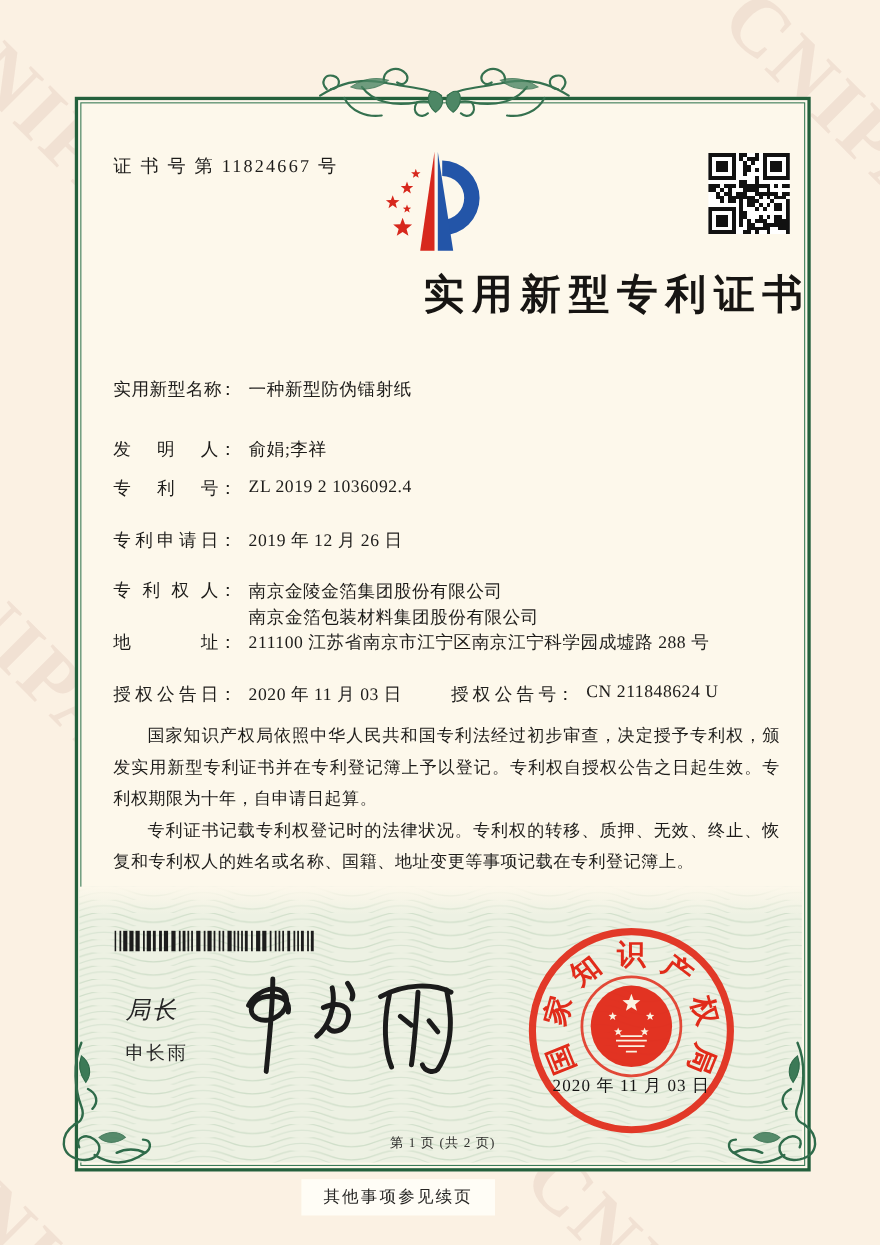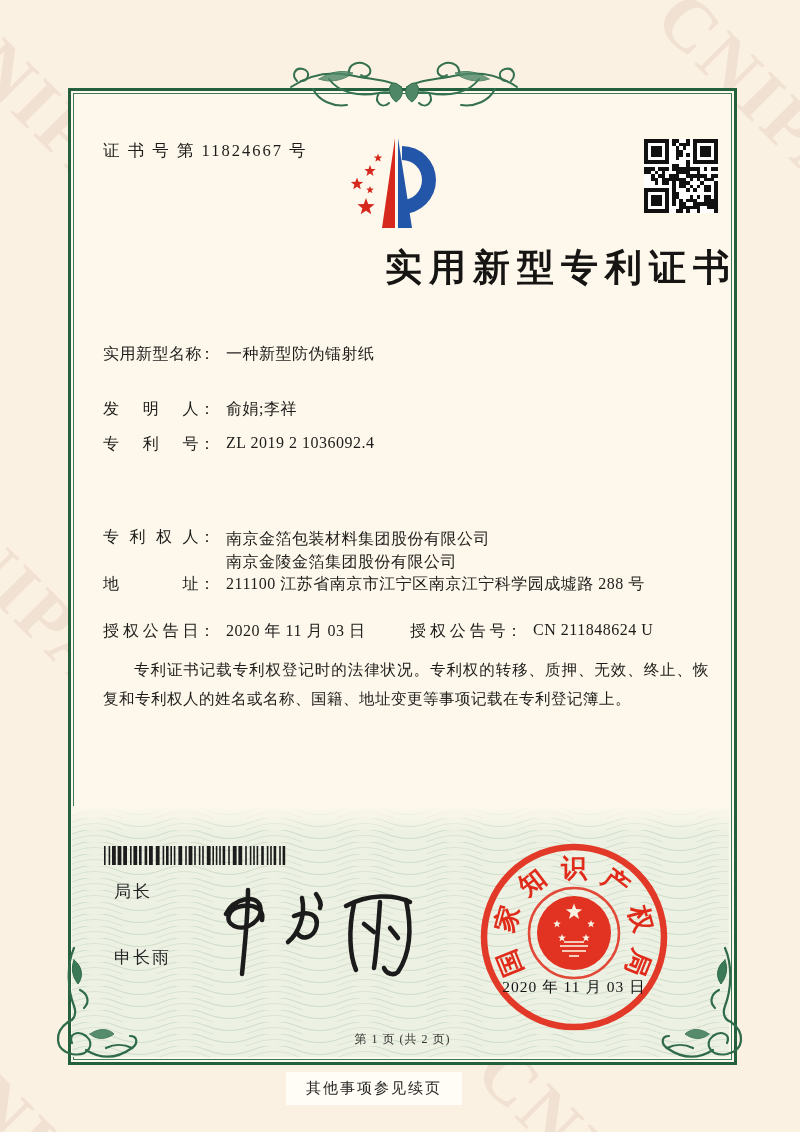--- a/index.html
+++ b/index.html
@@ -38,27 +38,27 @@
     display:inline-block;width:96px;vertical-align:top;
     text-align:justify;text-align-last:justify;text-justify:inter-character;
   }
   .colon{display:inline-block;vertical-align:top;}
   .fvalue{display:inline-block;vertical-align:top;margin-left:6px;}
   .fvalue .line{display:block;line-height:23px;}
   .grant-group2{position:absolute;left:307px;top:0;white-space:nowrap;}
   .notice{position:absolute;left:103px;top:656px;width:606px;font-size:15.5px;line-height:28.5px;letter-spacing:.5px;text-align:justify;}
   .notice p{margin:0;text-indent:2em;}
   .barcode{position:absolute;left:104px;top:846px;}
-  .sig-title{position:absolute;left:114px;top:880px;font-family:"Liberation Sans","DejaVu Sans",sans-serif;font-size:17px;letter-spacing:2px;color:#262626;}
+  .sig-title{position:absolute;left:114px;top:903px;font-family:"Liberation Sans","DejaVu Sans",sans-serif;font-size:22px;letter-spacing:2px;color:#262626;font-style:italic;}
   .sig-name{position:absolute;left:114px;top:946px;font-family:Liberation Sans, sans-serif;font-size:17px;letter-spacing:2px;color:#262626;}
   .sig-script{position:absolute;left:198px;top:876px;}
   .seal{position:absolute;left:474px;top:840px;}
   .page-info{position:absolute;left:68px;width:669px;top:1031px;text-align:center;font-size:12px;letter-spacing:1px;color:#30302e;}
   .cont-note{
-    position:absolute;left:12px;width:724px;top:1072px;text-align:center;
+    position:absolute;left:0;width:724px;top:1072px;text-align:center;
   }
   .cont-note span{
     display:inline-block;background:#fffdf6;padding:7px 20px;
     font-size:15px;letter-spacing:2px;color:#262523;
   }
 </style>
 </head>
 <body>
 
 <div class="wm" style="left:-25px;top:-18px;">CNIPA</div>
@@ -302,41 +302,46 @@
     <span class="fvalue">一种新型防伪镭射纸</span>
   </div>
   <div class="row" style="top:389px;margin-top:10px;">
     <span class="flabel">发明人</span><span class="colon">：</span>
     <span class="fvalue">俞娟;李祥</span>
   </div>
   <div class="row" style="top:434px;">
     <span class="flabel">专利号</span><span class="colon">：</span>
     <span class="fvalue">ZL 2019 2 1036092.4</span>
   </div>
+  <div class="row" style="top:481px;">
+    <span class="flabel">专利申请日</span><span class="colon">：</span>
+    <span class="fvalue">2019 年 12 月 26 日</span>
+  </div>
   <div class="row" style="top:527px;">
     <span class="flabel">专利权人</span><span class="colon">：</span>
     <span class="fvalue">
+      <span class="line">南京金陵金箔集团股份有限公司</span>
       <span class="line">南京金箔包装材料集团股份有限公司</span>
-      <span class="line">南京金陵金箔集团股份有限公司</span>
     </span>
   </div>
   <div class="row" style="top:574px;">
     <span class="flabel">地址</span><span class="colon">：</span>
     <span class="fvalue">211100 江苏省南京市江宁区南京江宁科学园成墟路 288 号</span>
   </div>
   <div class="row" style="top:621px;">
     <span class="flabel">授权公告日</span><span class="colon">：</span>
     <span class="fvalue">2020 年 11 月 03 日</span>
     <span class="grant-group2">
       <span class="flabel">授权公告号</span><span class="colon">：</span>
       <span class="fvalue">CN 211848624 U</span>
     </span>
   </div>
 
   <div class="notice">
+    <p>国家知识产权局依照中华人民共和国专利法经过初步审查，决定授予专利权，颁发实用新型专利证书并在专利登记簿上予以登记。专利权自授权公告之日起生效。专利权期限为十年，自申请日起算。</p>
     <p>专利证书记载专利权登记时的法律状况。专利权的转移、质押、无效、终止、恢复和专利权人的姓名或名称、国籍、地址变更等事项记载在专利登记簿上。</p>
   </div>
 
   <div class="barcode" id="barcode"><svg width="188" height="19" viewBox="0 0 188 19">
         <rect x="0.0" y="0" width="1.6" height="19" fill="#1c1c1c"></rect>
         <rect x="4.6" y="0" width="1.6" height="19" fill="#1c1c1c"></rect>
         <rect x="8.0" y="0" width="3.8" height="19" fill="#1c1c1c"></rect>
         <rect x="13.6" y="0" width="3.8" height="19" fill="#1c1c1c"></rect>
         <rect x="19.2" y="0" width="3.8" height="19" fill="#1c1c1c"></rect>
         <rect x="26.0" y="0" width="1.6" height="19" fill="#1c1c1c"></rect>

